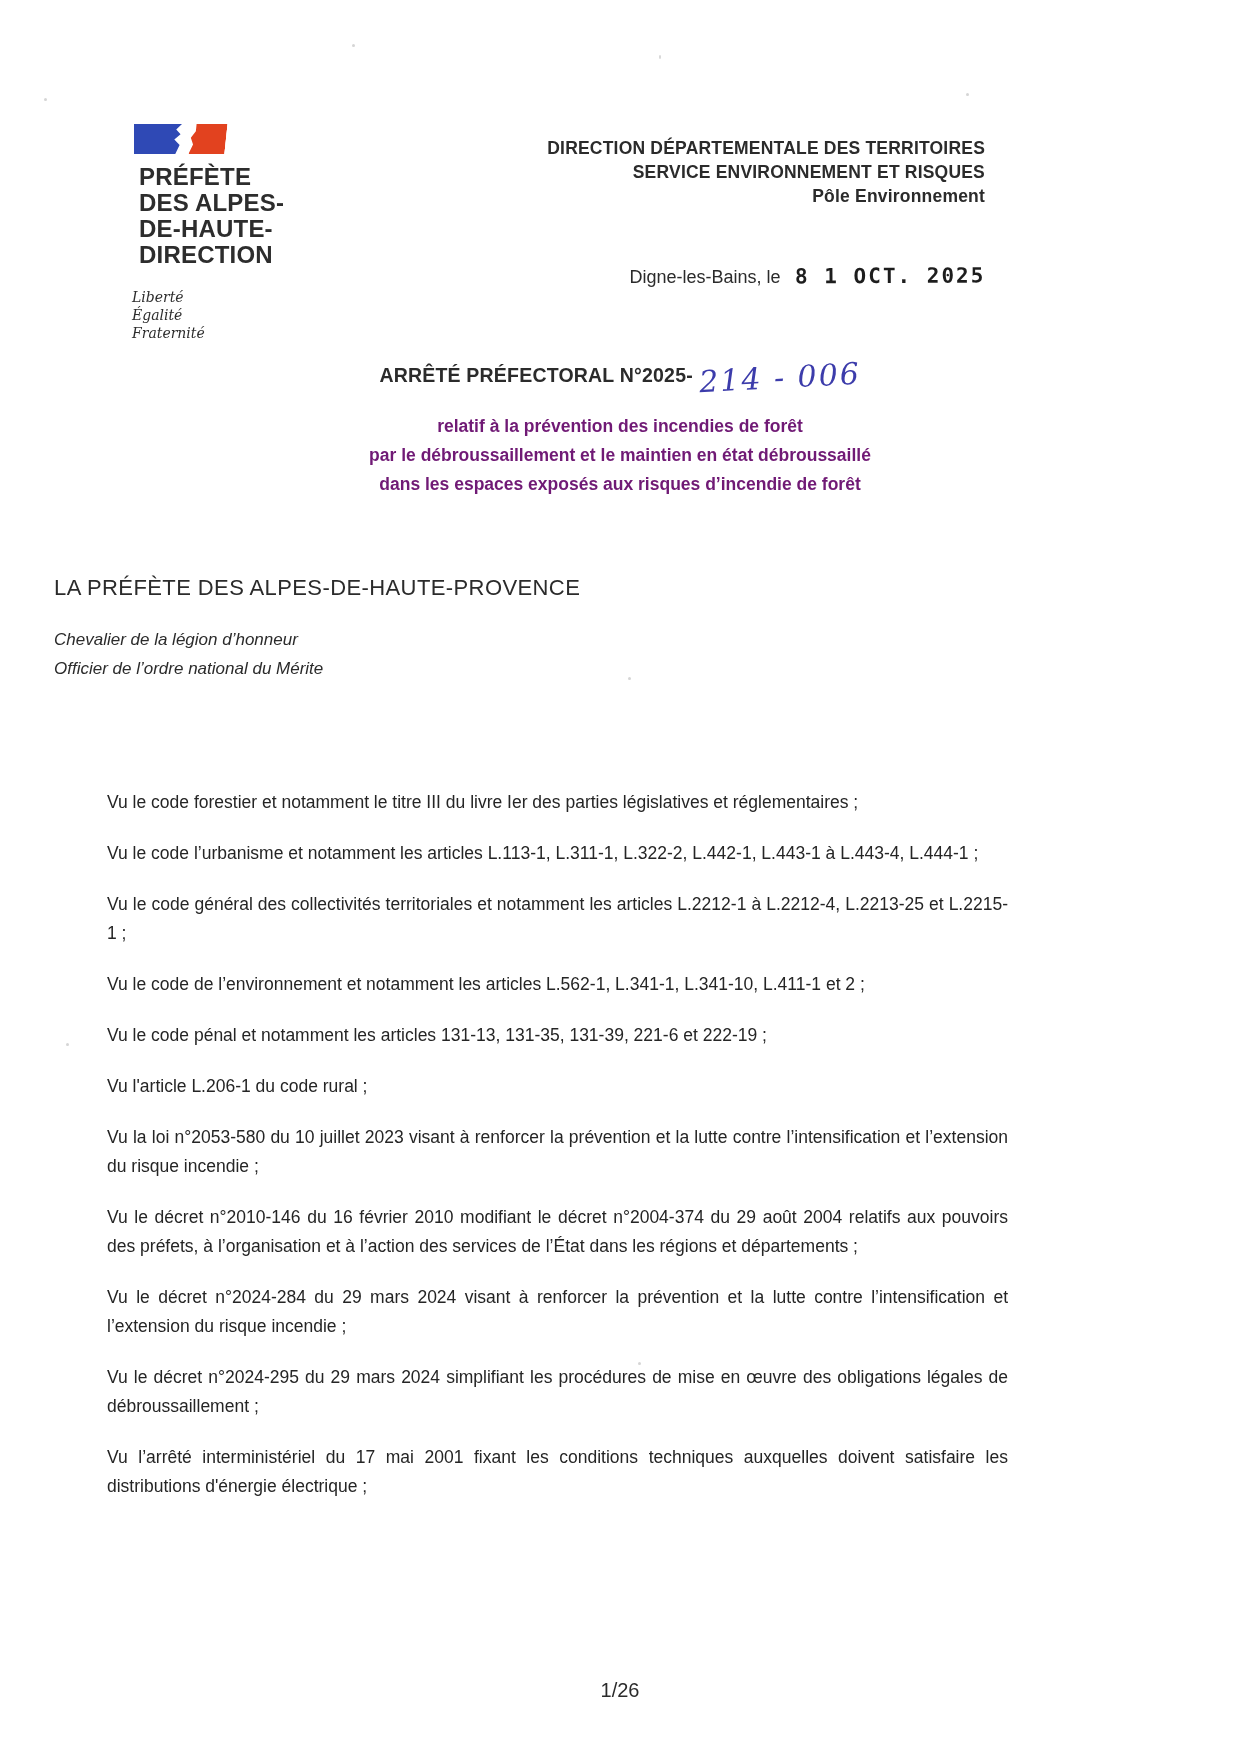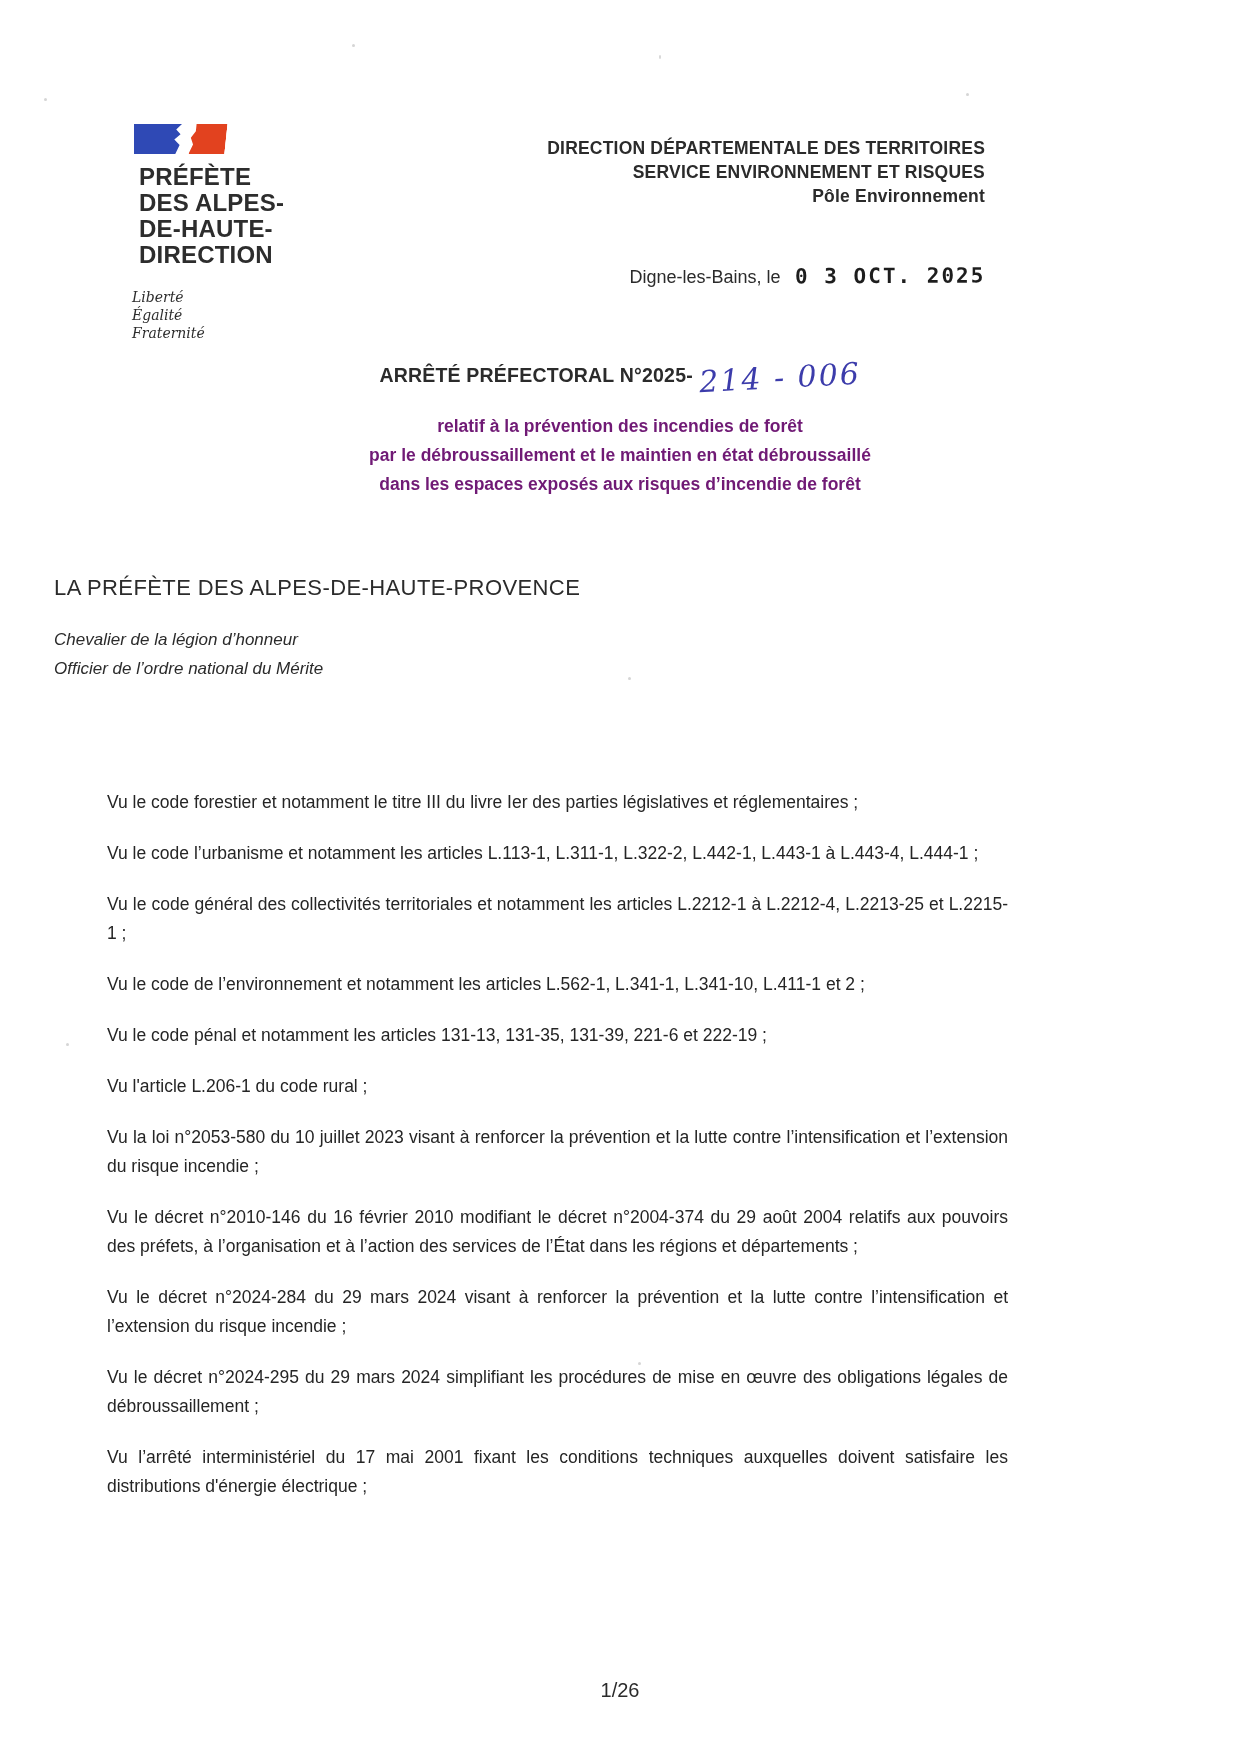--- a/index.html
+++ b/index.html
@@ -105,21 +105,21 @@
   </div>
 
   <div class="dir-header">
       <div>DIRECTION DÉPARTEMENTALE DES TERRITOIRES</div>
       <div>SERVICE ENVIRONNEMENT ET RISQUES</div>
       <div>Pôle Environnement</div>
     </div>
 
   <div class="dateline">
     <span class="place">Digne-les-Bains, le</span>
-    <span class="stamp">0 3 OCT. 2025</span>
+    <span class="stamp">8 1 OCT. 2025</span>
   </div>
 
   <div class="title-row">
     <span class="title-printed">ARRÊTÉ PRÉFECTORAL N°2025-</span>
     <span class="title-hand" id="hand-number" style="color: rgb(60, 60, 171);">214 - 006</span>
   </div>
 
   <div class="subtitle">
       <div>relatif à la prévention des incendies de forêt</div>
       <div>par le débroussaillement et le maintien en état débroussaillé</div>

